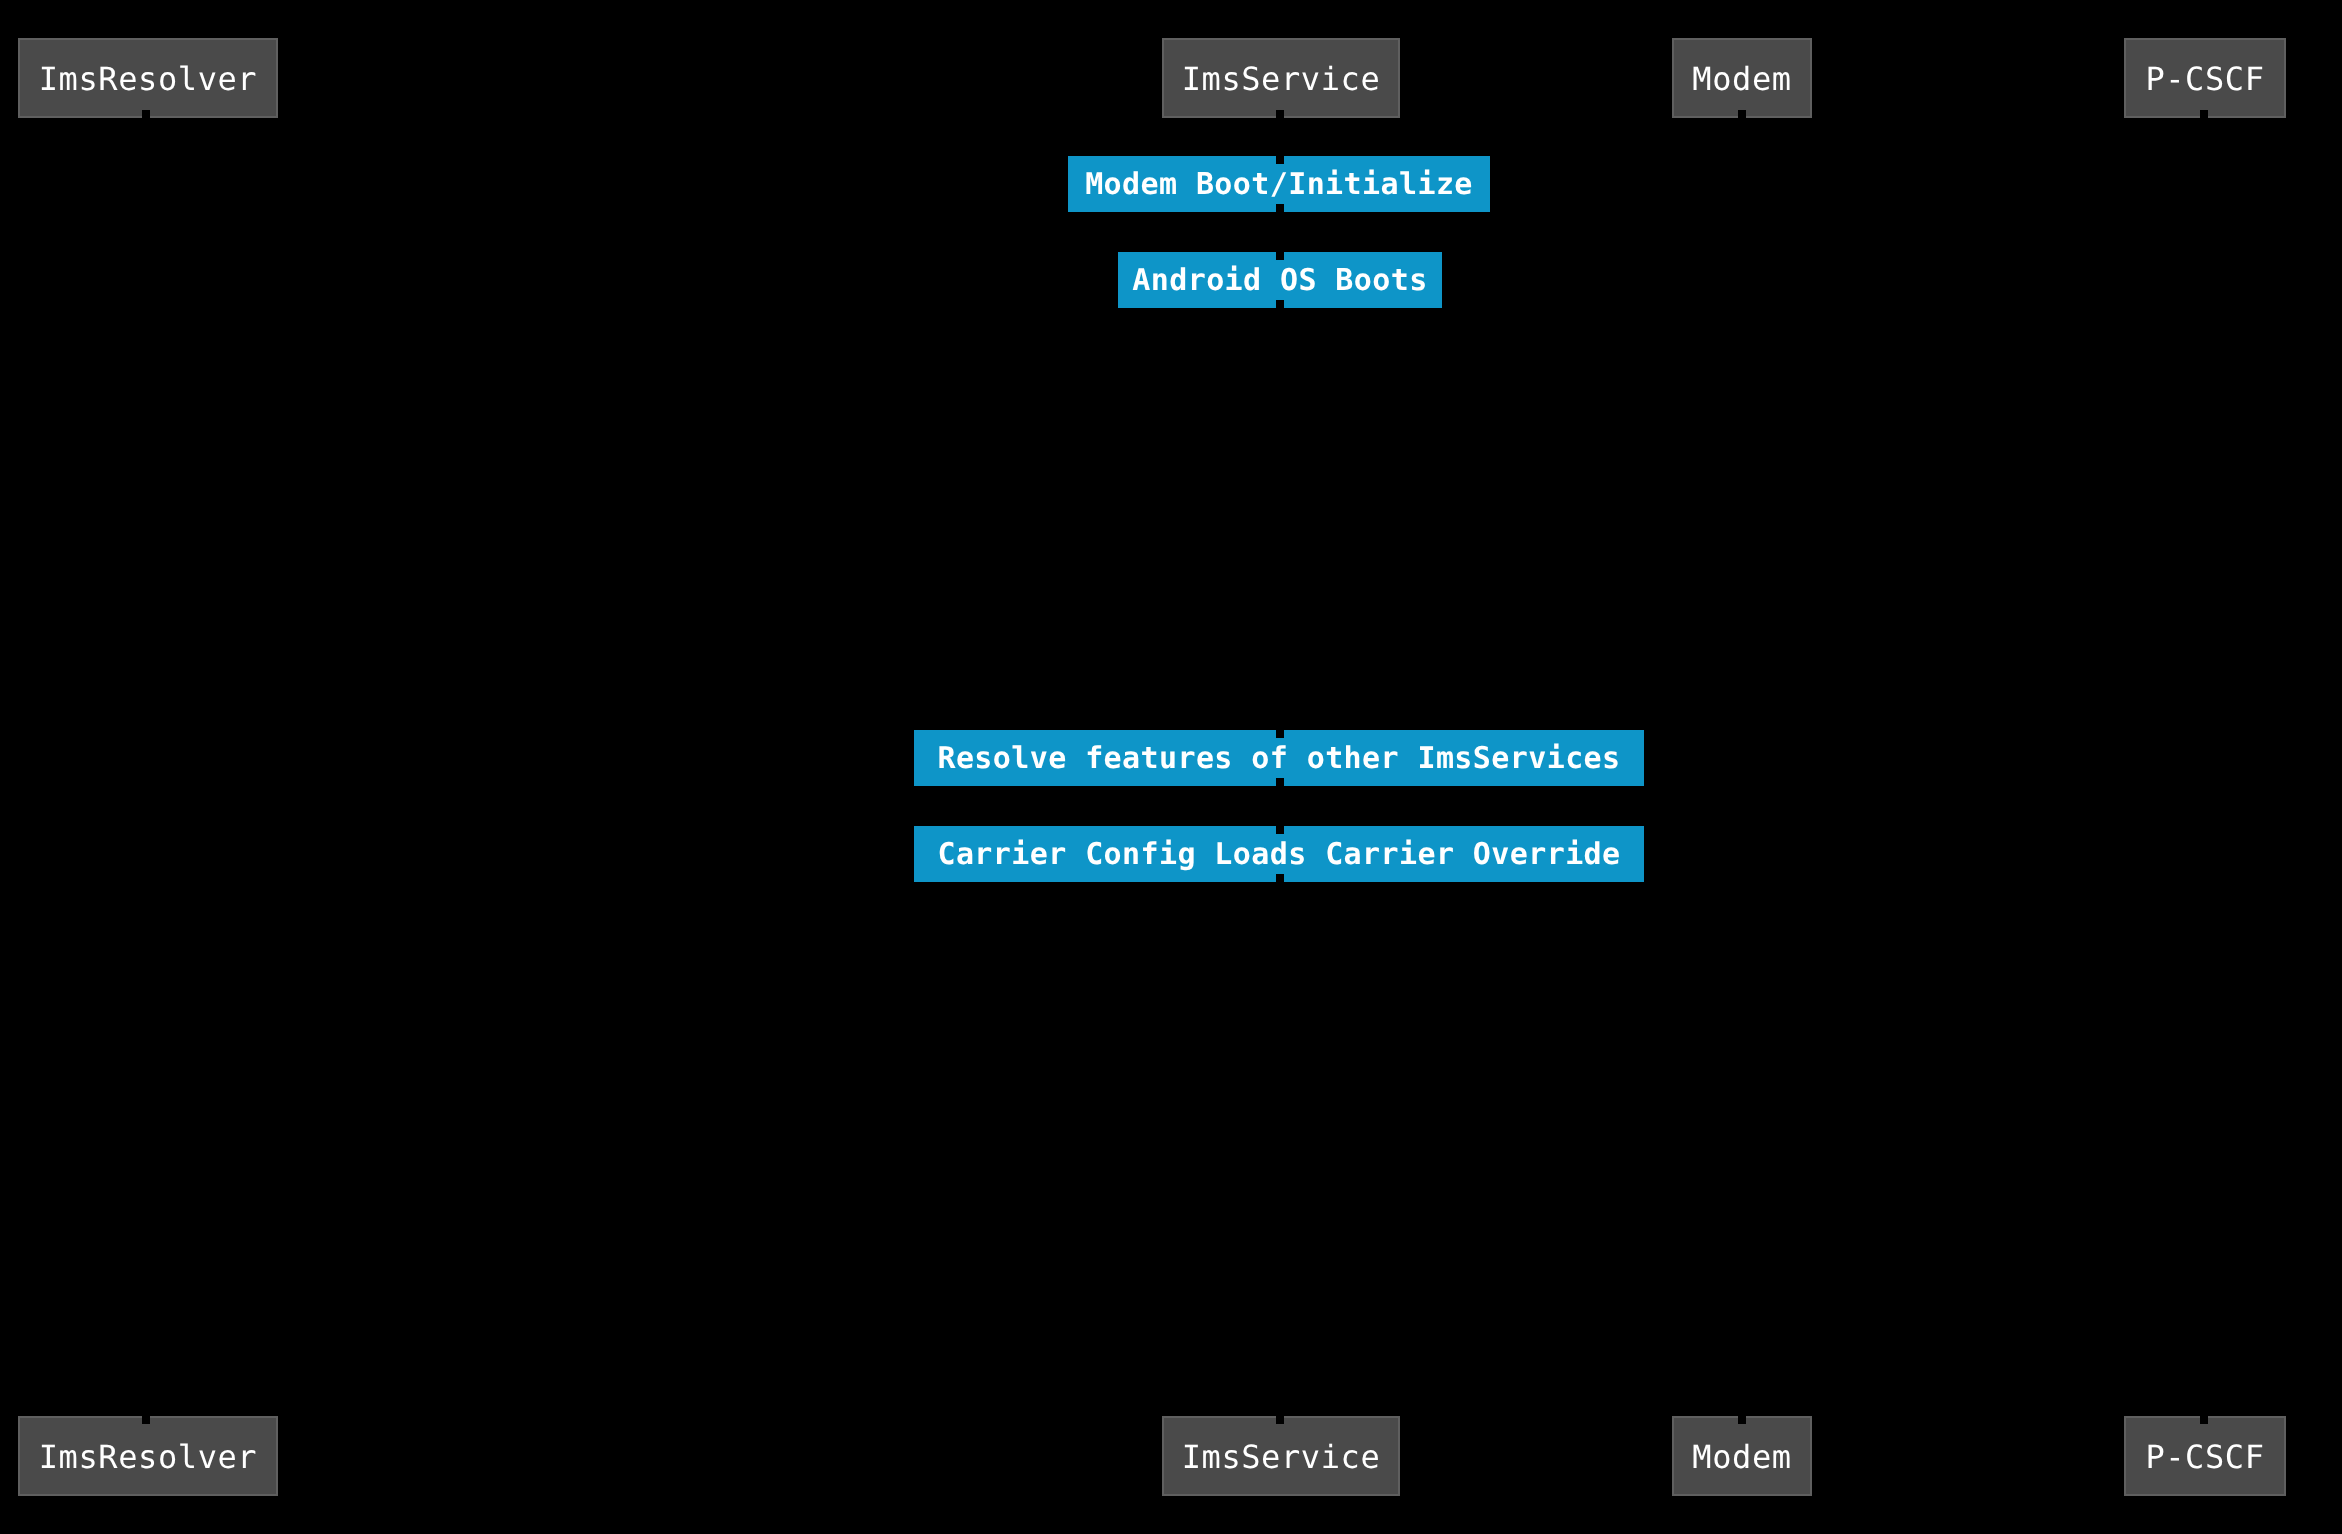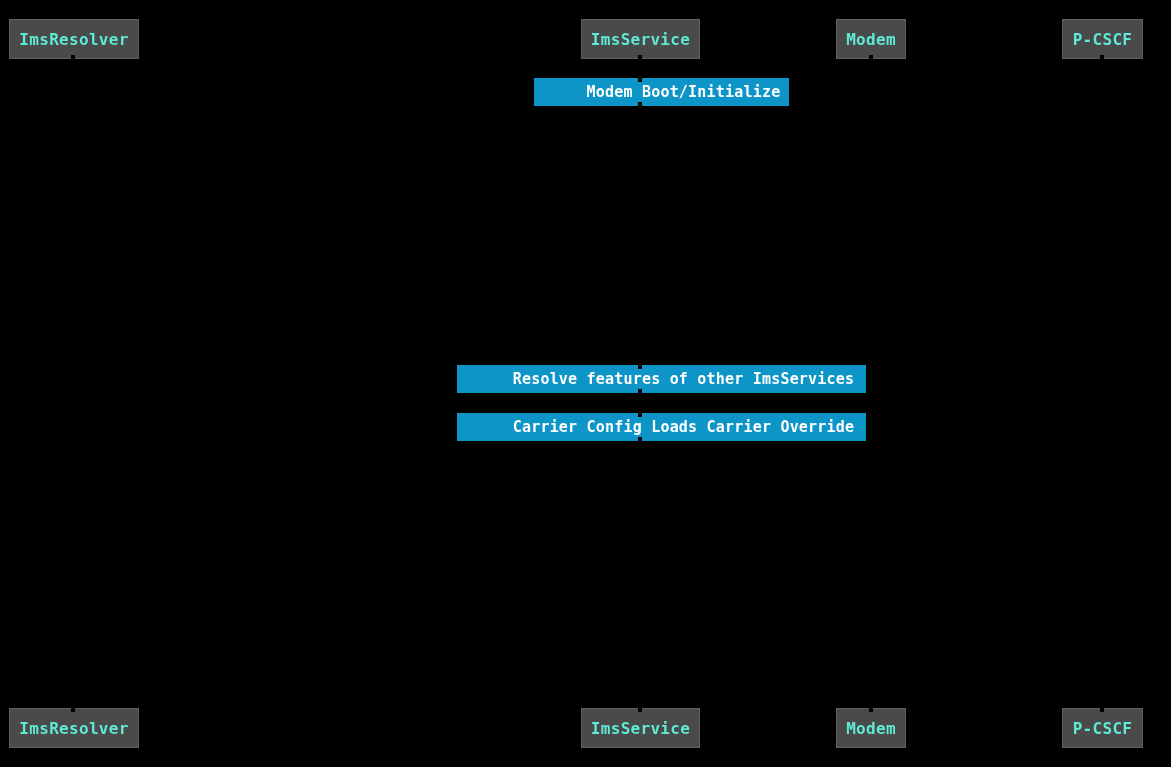--- a/index.html
+++ b/index.html
@@ -21,44 +21,43 @@
     top: 59px;
     height: 649px;
     background: #000000;
     z-index: 0;
   }
   .actor-box {
     position: absolute;
     height: 38px;
     background: #4a4a4a;
     border: 1px solid #5f5f5f;
-    color: #5eead4;
+    color: #ffffff;
     font-size: 16px;
-    font-weight: bold;
+    font-weight: normal;
     display: flex;
     align-items: center;
     justify-content: center;
     z-index: 1;
     box-sizing: content-box;
     letter-spacing: 0.3px;
   }
   .note-box {
     position: absolute;
     height: 28px;
     background: #0e95c8;
     color: #ffffff;
     font-size: 15px;
     font-weight: bold;
     display: flex;
     align-items: center;
     justify-content: center;
     z-index: 1;
     letter-spacing: 0.2px;
     white-space: nowrap;
-    padding-left: 44px;
   }
   .tick {
     position: absolute;
     width: 4px;
     height: 8px;
     background: #000000;
     z-index: 2;
   }
 </style>
 </head>
@@ -93,20 +92,23 @@
   <div class="actor-box" style="left:836px;  top:708px; width:68px;">
     <span>Modem</span>
   </div>
   <div class="actor-box" style="left:1062px; top:708px; width:79px;">
     <span>P-CSCF</span>
   </div>
 
   <div class="note-box" style="left:534px; top:78px;  width:211px;">
     <span>Modem Boot/Initialize</span>
   </div>
+  <div class="note-box" style="left:559px; top:126px; width:162px;">
+    <span>Android OS Boots</span>
+  </div>
   <div class="note-box" style="left:457px; top:413px; width:365px;">
     <span>Carrier Config Loads Carrier Override</span>
   </div>
   <div class="note-box" style="left:457px; top:365px; width:365px;">
     <span>Resolve features of other ImsServices</span>
   </div>
 
   <div class="tick" style="left:71px;   top:55px;"></div>
   <div class="tick" style="left:638px;  top:55px;"></div>
   <div class="tick" style="left:869px;  top:55px;"></div>

